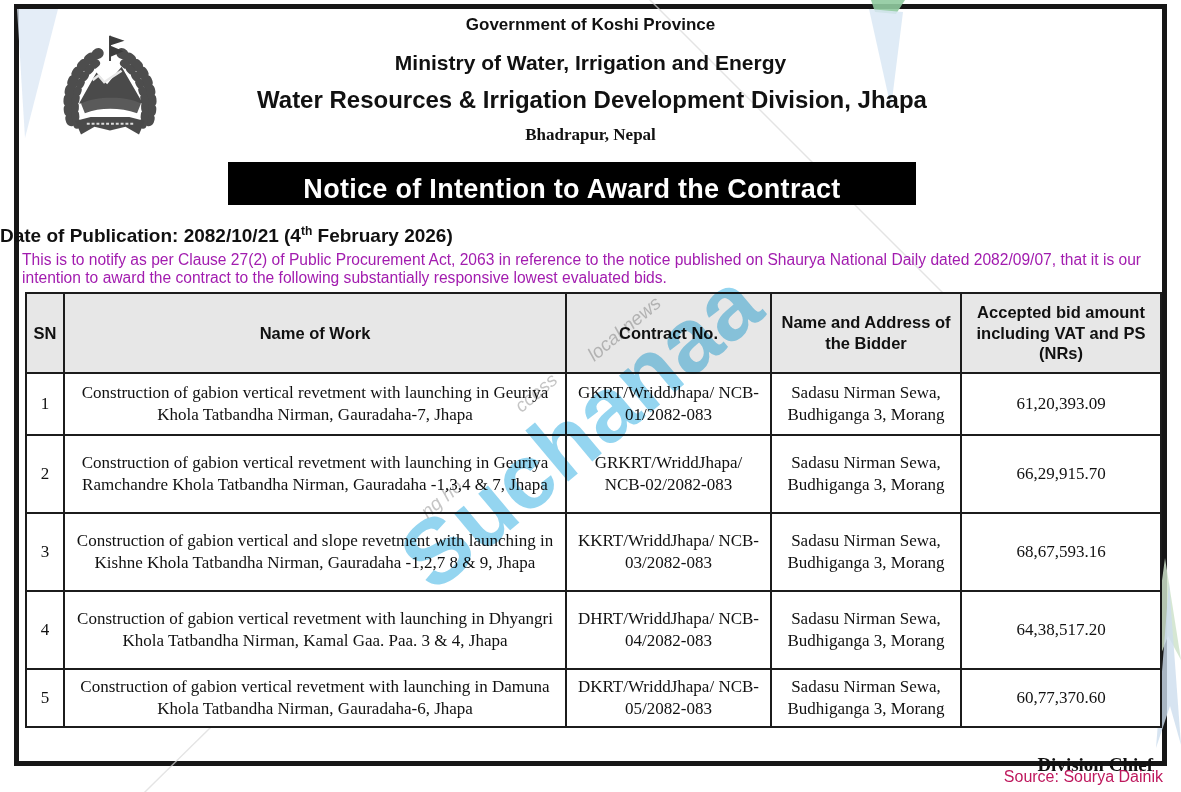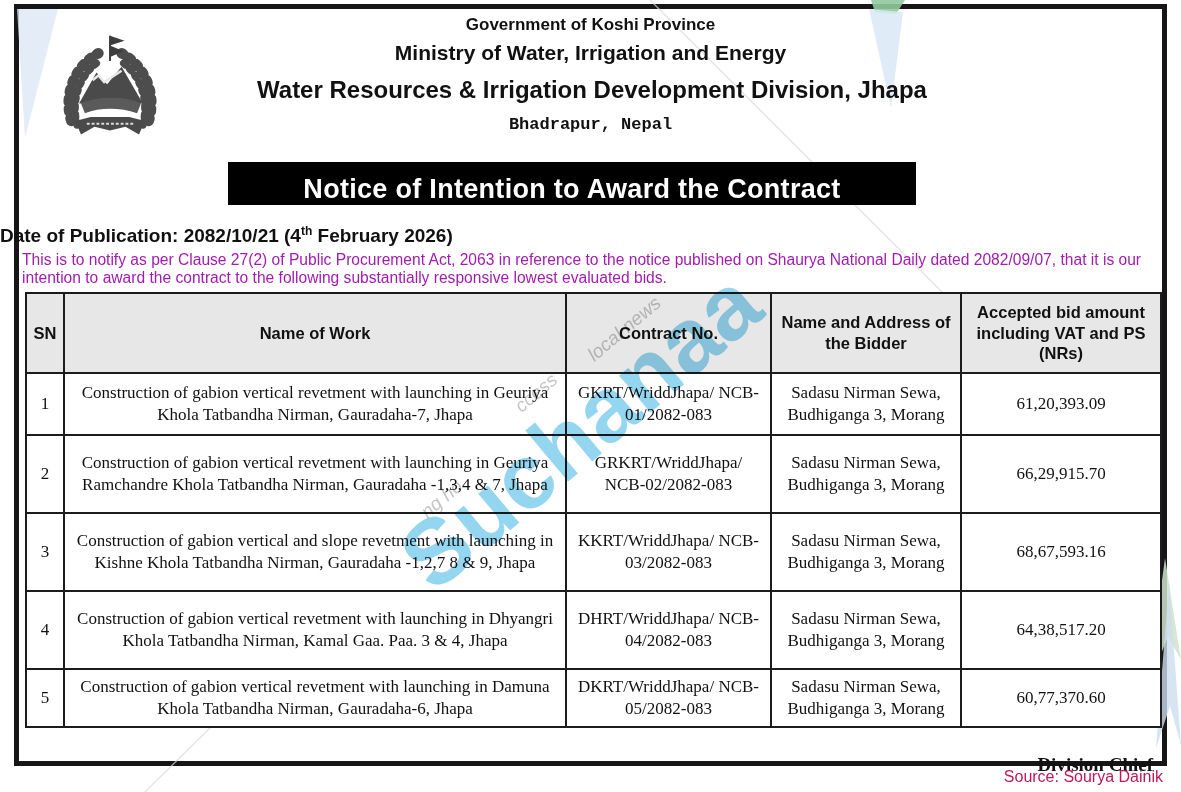--- a/index.html
+++ b/index.html
@@ -9,23 +9,23 @@
   }
   .frame{
     position:absolute;left:14px;top:4px;width:1143px;height:752px;
     border:5px solid #161616;background:#fff;
   }
   
   .emblem{position:absolute;left:52px;top:26px;width:116px;height:126px;}
   
   .hdr{position:absolute;left:0;top:12px;width:100%;text-align:center;line-height:1.1;}
   .hdr .l1{font-size:17px;font-weight:bold;margin:4px 0 0 0;}
-  .hdr .l2{font-size:21px;font-weight:bold;margin:6px 0 0 0;}
+  .hdr .l2{font-size:21px;font-weight:bold;margin:16px 0 0 0;}
   .hdr .l3{font-size:24px;font-weight:bold;margin:13px 0 0 3px;}
-  .hdr .l4{font-family:Liberation Mono, monospace;font-size:17px;font-weight:bold;margin:13px 0 0 0;}
+  .hdr .l4{font-family:Liberation Serif, serif;font-size:17px;font-weight:bold;margin:13px 0 0 0;}
   .banner{
     position:absolute;left:228px;top:162px;width:688px;height:43px;
     background:#000;color:#fff;display:flex;align-items:flex-end;justify-content:center;
     font-size:27px;font-weight:bold;letter-spacing:.3px;
   }
   .dateline{position:absolute;left:0;top:224px;width:100%;text-align:left;font-size:19px;font-weight:bold;}
   .dateline sup{font-size:12px;}
   .intro{
     position:absolute;left:22px;top:251px;width:1139px;
     font-size:15.6px;line-height:1.18;text-align:left;color:#a21caf;

